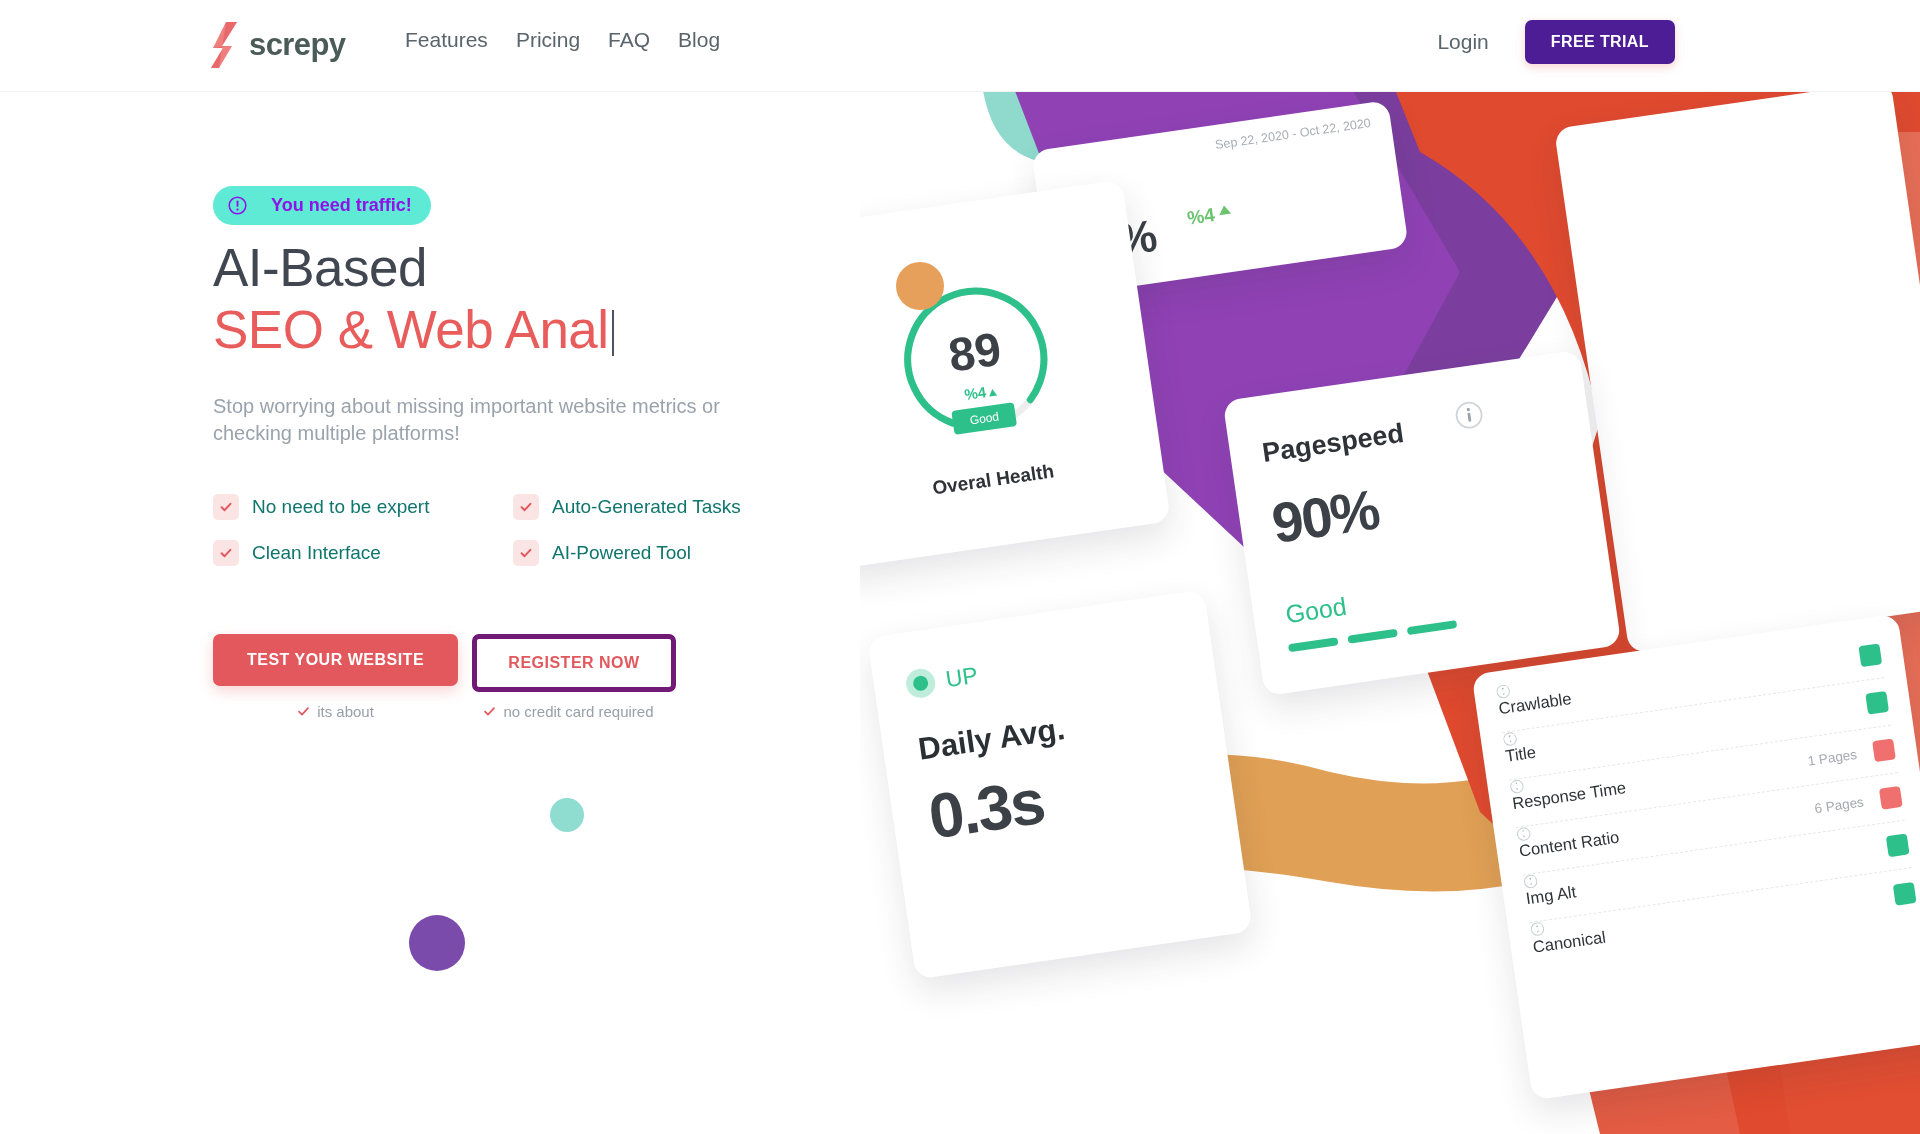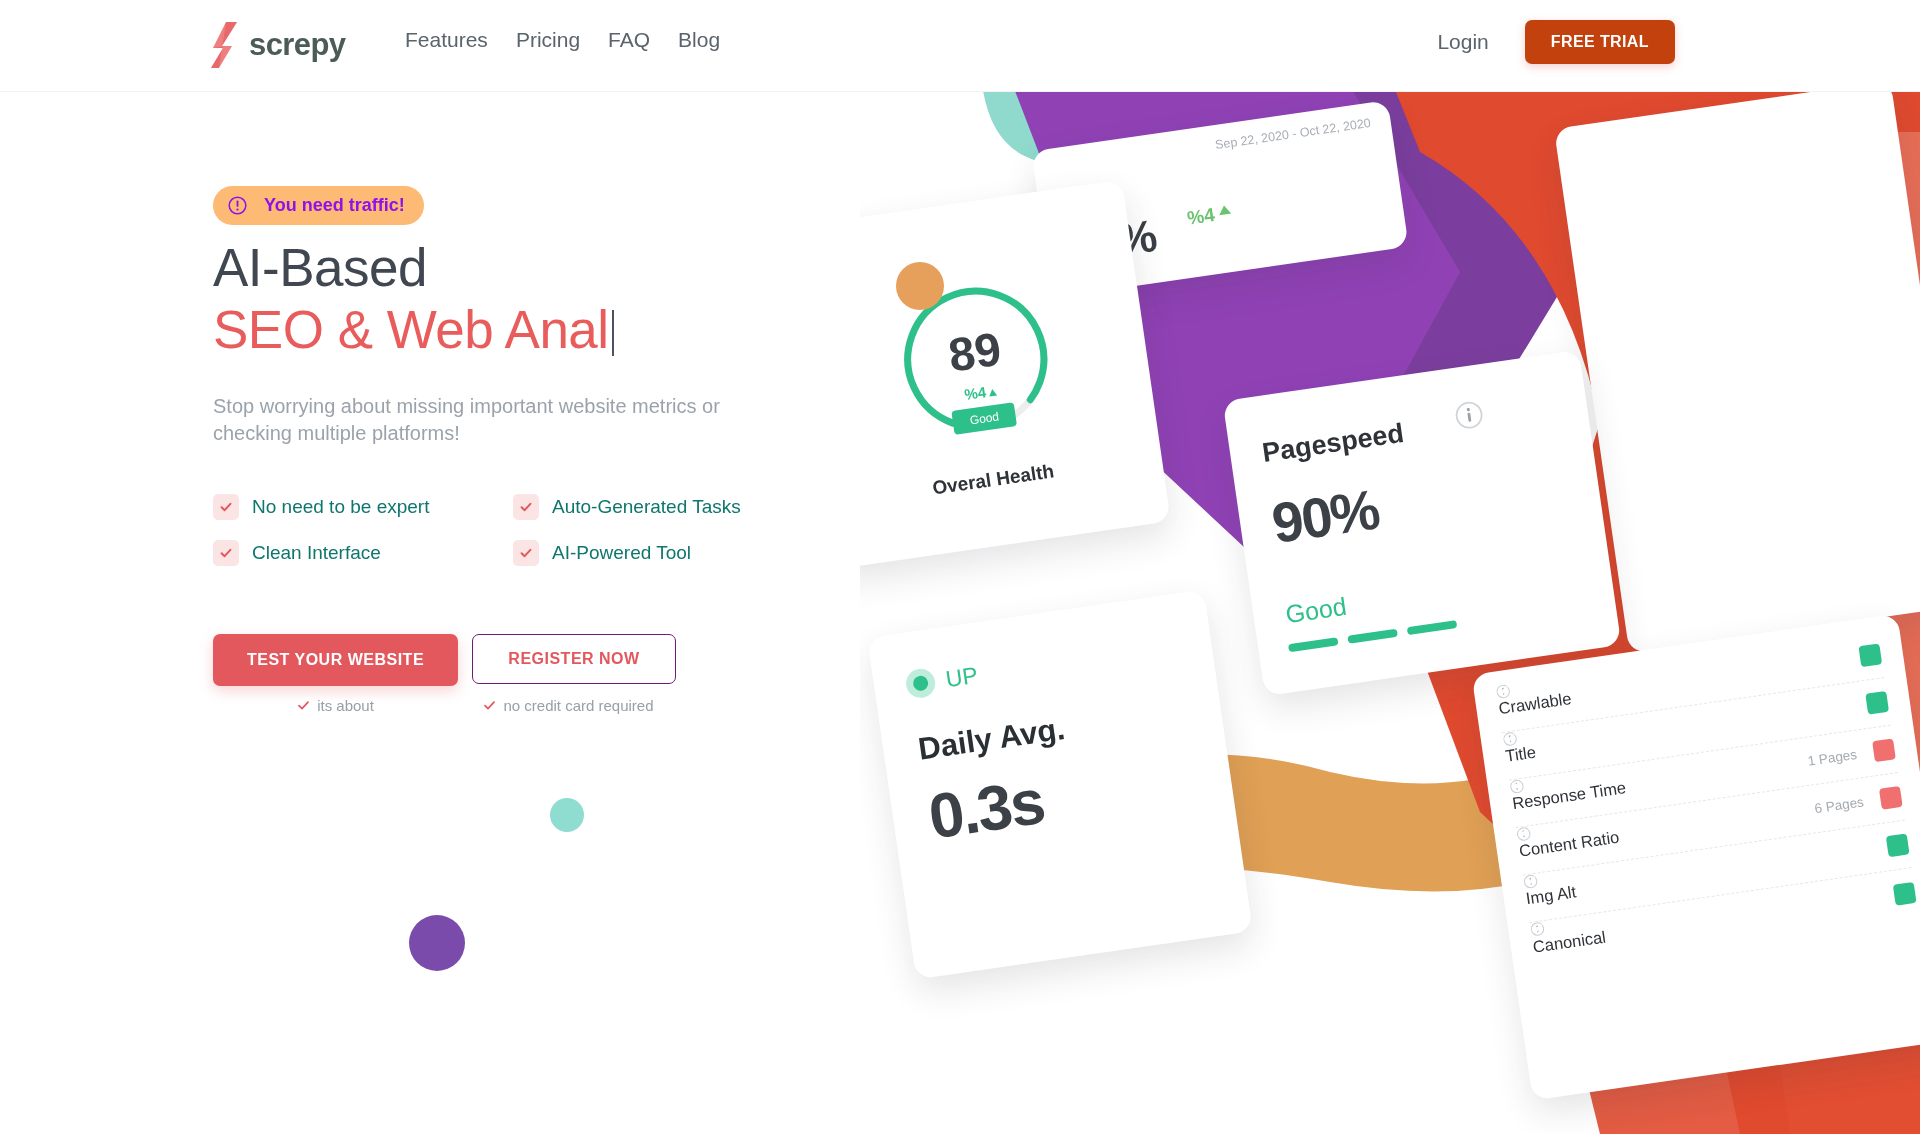--- a/index.html
+++ b/index.html
@@ -21,32 +21,32 @@
   .logo-wrap { position: absolute; left: 210px; top: 22px; display: flex; align-items: center; gap: 11px; }
   .logo-mark { width: 28px; height: 46px; position: relative; }
   .logo-text { font-size: 31px; font-weight: bold; color: #4b5b58; letter-spacing: -0.6px; }
 
   .nav-links { position: absolute; left: 405px; top: 28px; display: flex; gap: 28px; }
   .nav-link { font-size: 21px; color: #59646b; text-decoration: none; cursor: pointer; }
 
   .nav-right { position: absolute; right: 245px; top: 20px; display: flex; align-items: center; gap: 36px; }
   .login-link { font-size: 21px; color: #59646b; cursor: pointer; }
   .free-trial-btn {
-    background: #c2410c; color: #fff; border: none; border-radius: 7px;
+    background: #4c1d95; color: #fff; border: none; border-radius: 7px;
     padding: 13px 26px; font-size: 16px; font-weight: bold; letter-spacing: 0.4px;
     cursor: pointer; font-family: "Liberation Sans", sans-serif;
     box-shadow: 0 3px 10px rgba(226,88,93,0.28);
   }
 
   
   .hero-left { position: absolute; left: 213px; top: 186px; width: 640px; z-index: 30; }
 
   .badge-pill {
-    display: inline-flex; align-items: center; gap: 17px;
-    background: #fdba74; border-radius: 22px; padding: 9px 19px 9px 15px;
+    display: inline-flex; align-items: center; gap: 24px;
+    background: #5eead4; border-radius: 22px; padding: 9px 19px 9px 15px;
   }
   .badge-icon { width: 19px; height: 19px; flex: 0 0 19px; }
   .badge-text { font-size: 18px; color: #8f12e8; font-weight: 600; }
 
   .hero-h1 { margin-top: 12px; font-size: 53px; line-height: 1.17; font-weight: normal; color: #414751; letter-spacing: -0.5px; }
   .hero-h1 .accent { color: #e85c5c; display: block; }
   .caret { display: inline-block; width: 2px; height: 46px; background: #4a5360; vertical-align: -8px; margin-left: 3px; }
 
   .hero-sub { margin-top: 32px; font-size: 20px; line-height: 1.35; color: #9aa3ac; max-width: 565px; }
 
@@ -62,21 +62,21 @@
   .feature-label { font-size: 19px; color: #0f766e; }
 
   .cta-row { margin-top: 68px; display: flex; gap: 14px; align-items: flex-start; }
   .btn-primary {
     background: #e2585d; color: #fff; border: none; border-radius: 7px;
     padding: 17px 0; width: 245px; font-size: 16px; font-weight: bold; letter-spacing: 0.5px;
     cursor: pointer; font-family: "Liberation Sans", sans-serif;
     box-shadow: 0 5px 14px rgba(226,88,93,0.25);
   }
   .btn-outline {
-    background: #fff; color: #e2585d; border: 1px solid #701a75; border-radius: 7px;
+    background: #fff; color: #e2585d; border: 5px solid #701a75; border-radius: 7px;
     padding: 15px 0; width: 204px; font-size: 16px; font-weight: bold; letter-spacing: 0.5px;
     cursor: pointer; font-family: "Liberation Sans", sans-serif;
   }
   .notes-row { display: flex; margin-top: 11px; }
   .note { display: flex; align-items: center; gap: 7px; font-size: 15px; color: #97a0a8; }
   .note:first-child { width: 245px; justify-content: center; }
   .note:last-child { width: 221px; justify-content: center; }
 
   .deco-circle { position: absolute; border-radius: 50%; z-index: 20; }
 

